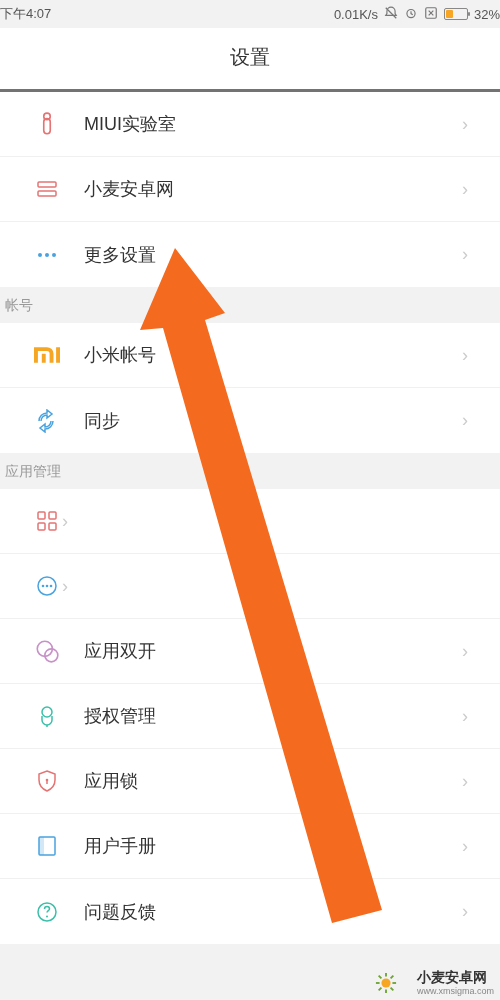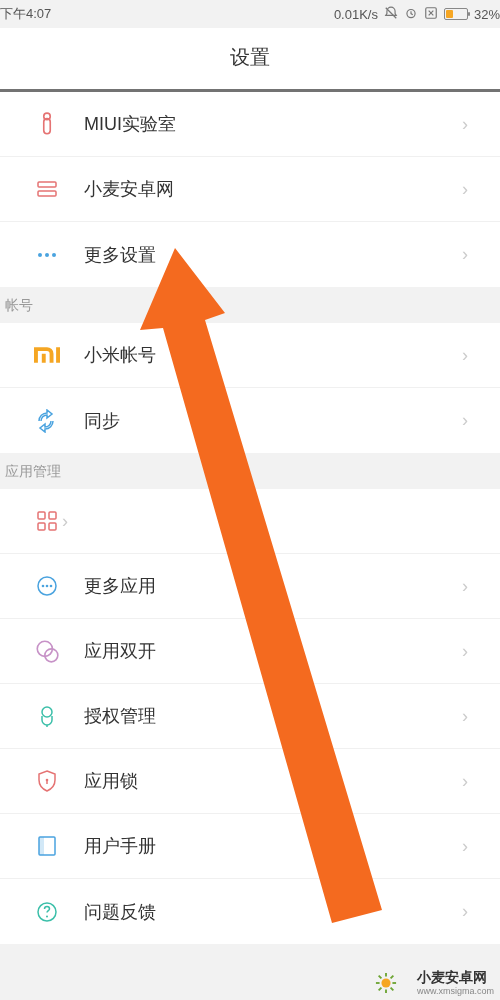--- a/index.html
+++ b/index.html
@@ -129,21 +129,20 @@
   </div>
   <div class="item">
     <span class="icon-slot">
       <svg width="24" height="24" viewBox="0 0 24 24">
           <circle cx="12" cy="12" r="9" fill="none" stroke="#4aa3df" stroke-width="1.5"></circle>
           <circle cx="8" cy="12" r="1.3" fill="#4aa3df"></circle>
           <circle cx="12" cy="12" r="1.3" fill="#4aa3df"></circle>
           <circle cx="16" cy="12" r="1.3" fill="#4aa3df"></circle>
         </svg>
     </span>
-    <span class="label">更多应用</span>
     <span class="chevron">›</span>
   </div>
   <div class="item">
     <span class="icon-slot">
       <svg width="26" height="26" viewBox="0 0 24 24">
           <circle cx="10" cy="10" r="7" fill="none" stroke="#c792c7" stroke-width="1.5"></circle>
           <circle cx="16" cy="16" r="6" fill="none" stroke="#c792c7" stroke-width="1.5"></circle>
         </svg>
     </span>
     <span class="label">应用双开</span>

